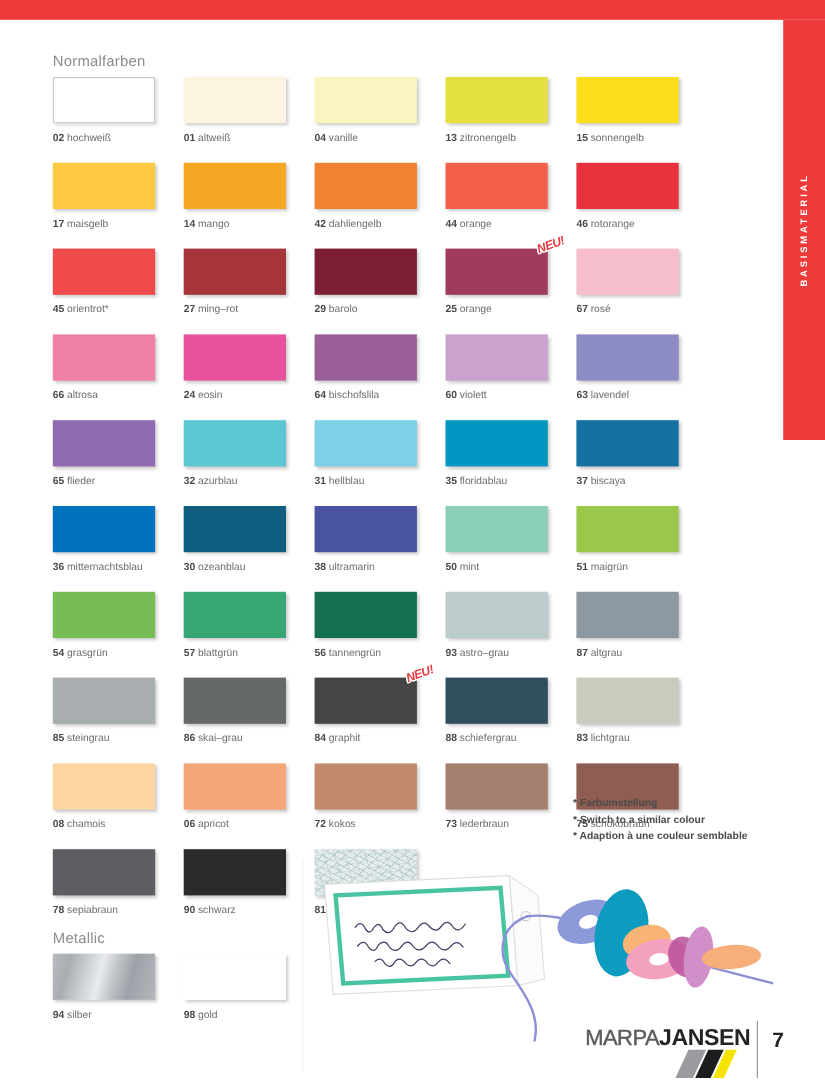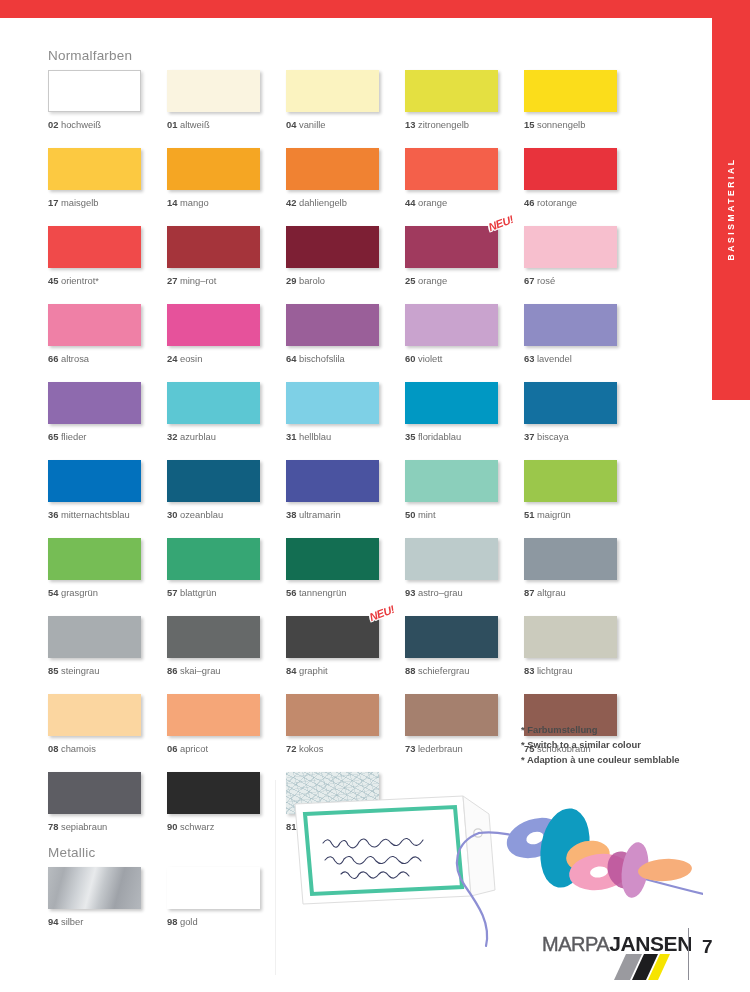--- a/index.html
+++ b/index.html
@@ -160,21 +160,21 @@
   }
 
   
   #footer {
     position: absolute;
     left: 530px; top: 908px;
     width: 190px; height: 62px;
   }
   #logo-wordmark {
     position: absolute;
-    left: 12px; top: 6px;
+    left: 2px; top: 6px;
     white-space: nowrap;
   }
   #logo-marpa {
     font-size: 20px;
     font-weight: normal;
     color: #4e4e52;
     letter-spacing: -.5px;
     font-family: "Liberation Sans", sans-serif;
     -webkit-text-stroke: .4px #4e4e52;
     opacity: .92;

